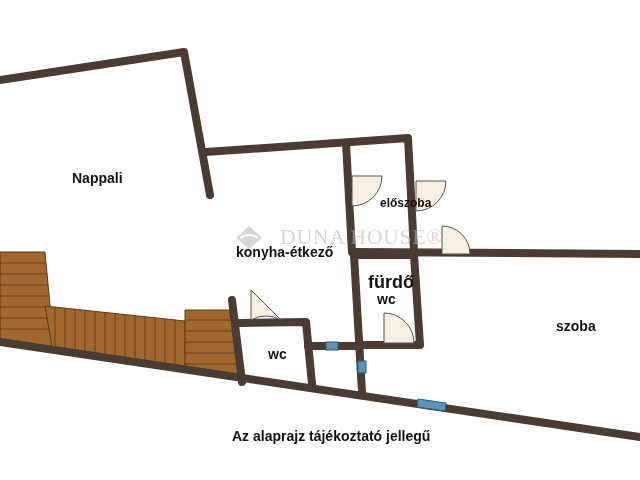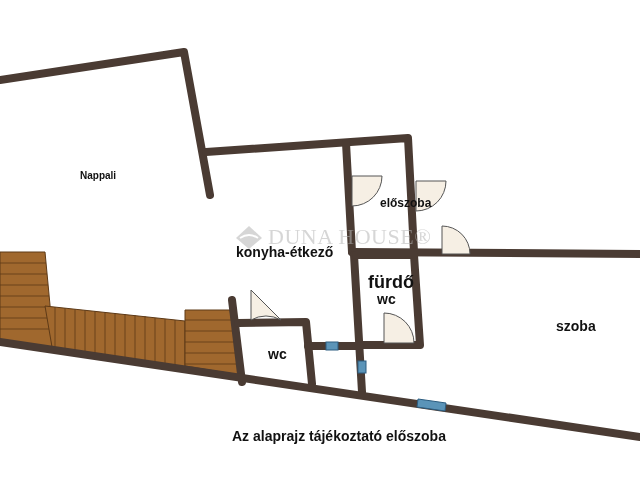--- a/index.html
+++ b/index.html
@@ -1,19 +1,19 @@
 <!DOCTYPE html>
 <html><head>
 <meta charset="utf-8">
 <style>
   html,body{margin:0;padding:0;background:#fff;}
   .plan{position:relative;width:640px;height:480px;overflow:hidden;background:#fff;font-family:"Liberation Sans",sans-serif;}
   svg.walls{position:absolute;left:0;top:0;}
   .label{position:absolute;font-weight:bold;color:#111;white-space:nowrap;}
-  .wm{position:absolute;left:234px;top:224px;display:flex;align-items:center;gap:4px;opacity:0.55;}
+  .wm{position:absolute;left:234px;top:224px;display:flex;align-items:center;gap:16px;opacity:0.55;}
   .wm-text{font-family:"Liberation Serif",serif;font-size:22px;color:#b5b5b5;letter-spacing:0.5px;}
 </style>
 </head>
 <body>
 
 <div class="plan">
   <svg class="walls" width="640" height="480" viewBox="0 0 640 480">
 
     <g>
       <polygon points="0,252 45,252 50,305 52,347 0,340" fill="#a0682e" stroke="#5e3a17" stroke-width="1"></polygon>
@@ -81,21 +81,21 @@
   </svg>
 
   <div class="wm">
     <svg width="30" height="26" viewBox="0 0 30 26">
       <polygon points="15,2 28,14 15,25 2,14" fill="#b5b5b5"></polygon>
       <path d="M6,14 Q15,8 24,14" stroke="#fff" stroke-width="2" fill="none"></path>
     </svg>
     <span class="wm-text">DUNA HOUSE®</span>
   </div>
 
-  <span class="label" style="left:80px;top:170px;font-size:10px;">Nappali</span>
+  <span class="label" style="left:72px;top:170px;font-size:14px;">Nappali</span>
   <span class="label" style="left:236px;top:244px;font-size:14px;">konyha-étkező</span>
   <span class="label" style="left:356px;top:196px;font-size:12px;margin-left:24px;">előszoba</span>
   <span class="label" style="left:368px;top:272px;font-size:18px;">fürdő</span>
   <span class="label" style="left:377px;top:291px;font-size:14px;">wc</span>
   <span class="label" style="left:268px;top:346px;font-size:14px;">wc</span>
   <span class="label" style="left:524px;top:318px;font-size:14px;margin-left:32px;">szoba</span>
-  <span class="label" style="left:232px;top:428px;font-size:14px;">Az alaprajz tájékoztató előszoba</span>
+  <span class="label" style="left:232px;top:428px;font-size:14px;">Az alaprajz tájékoztató jellegű</span>
 </div>
 
 </body></html>

